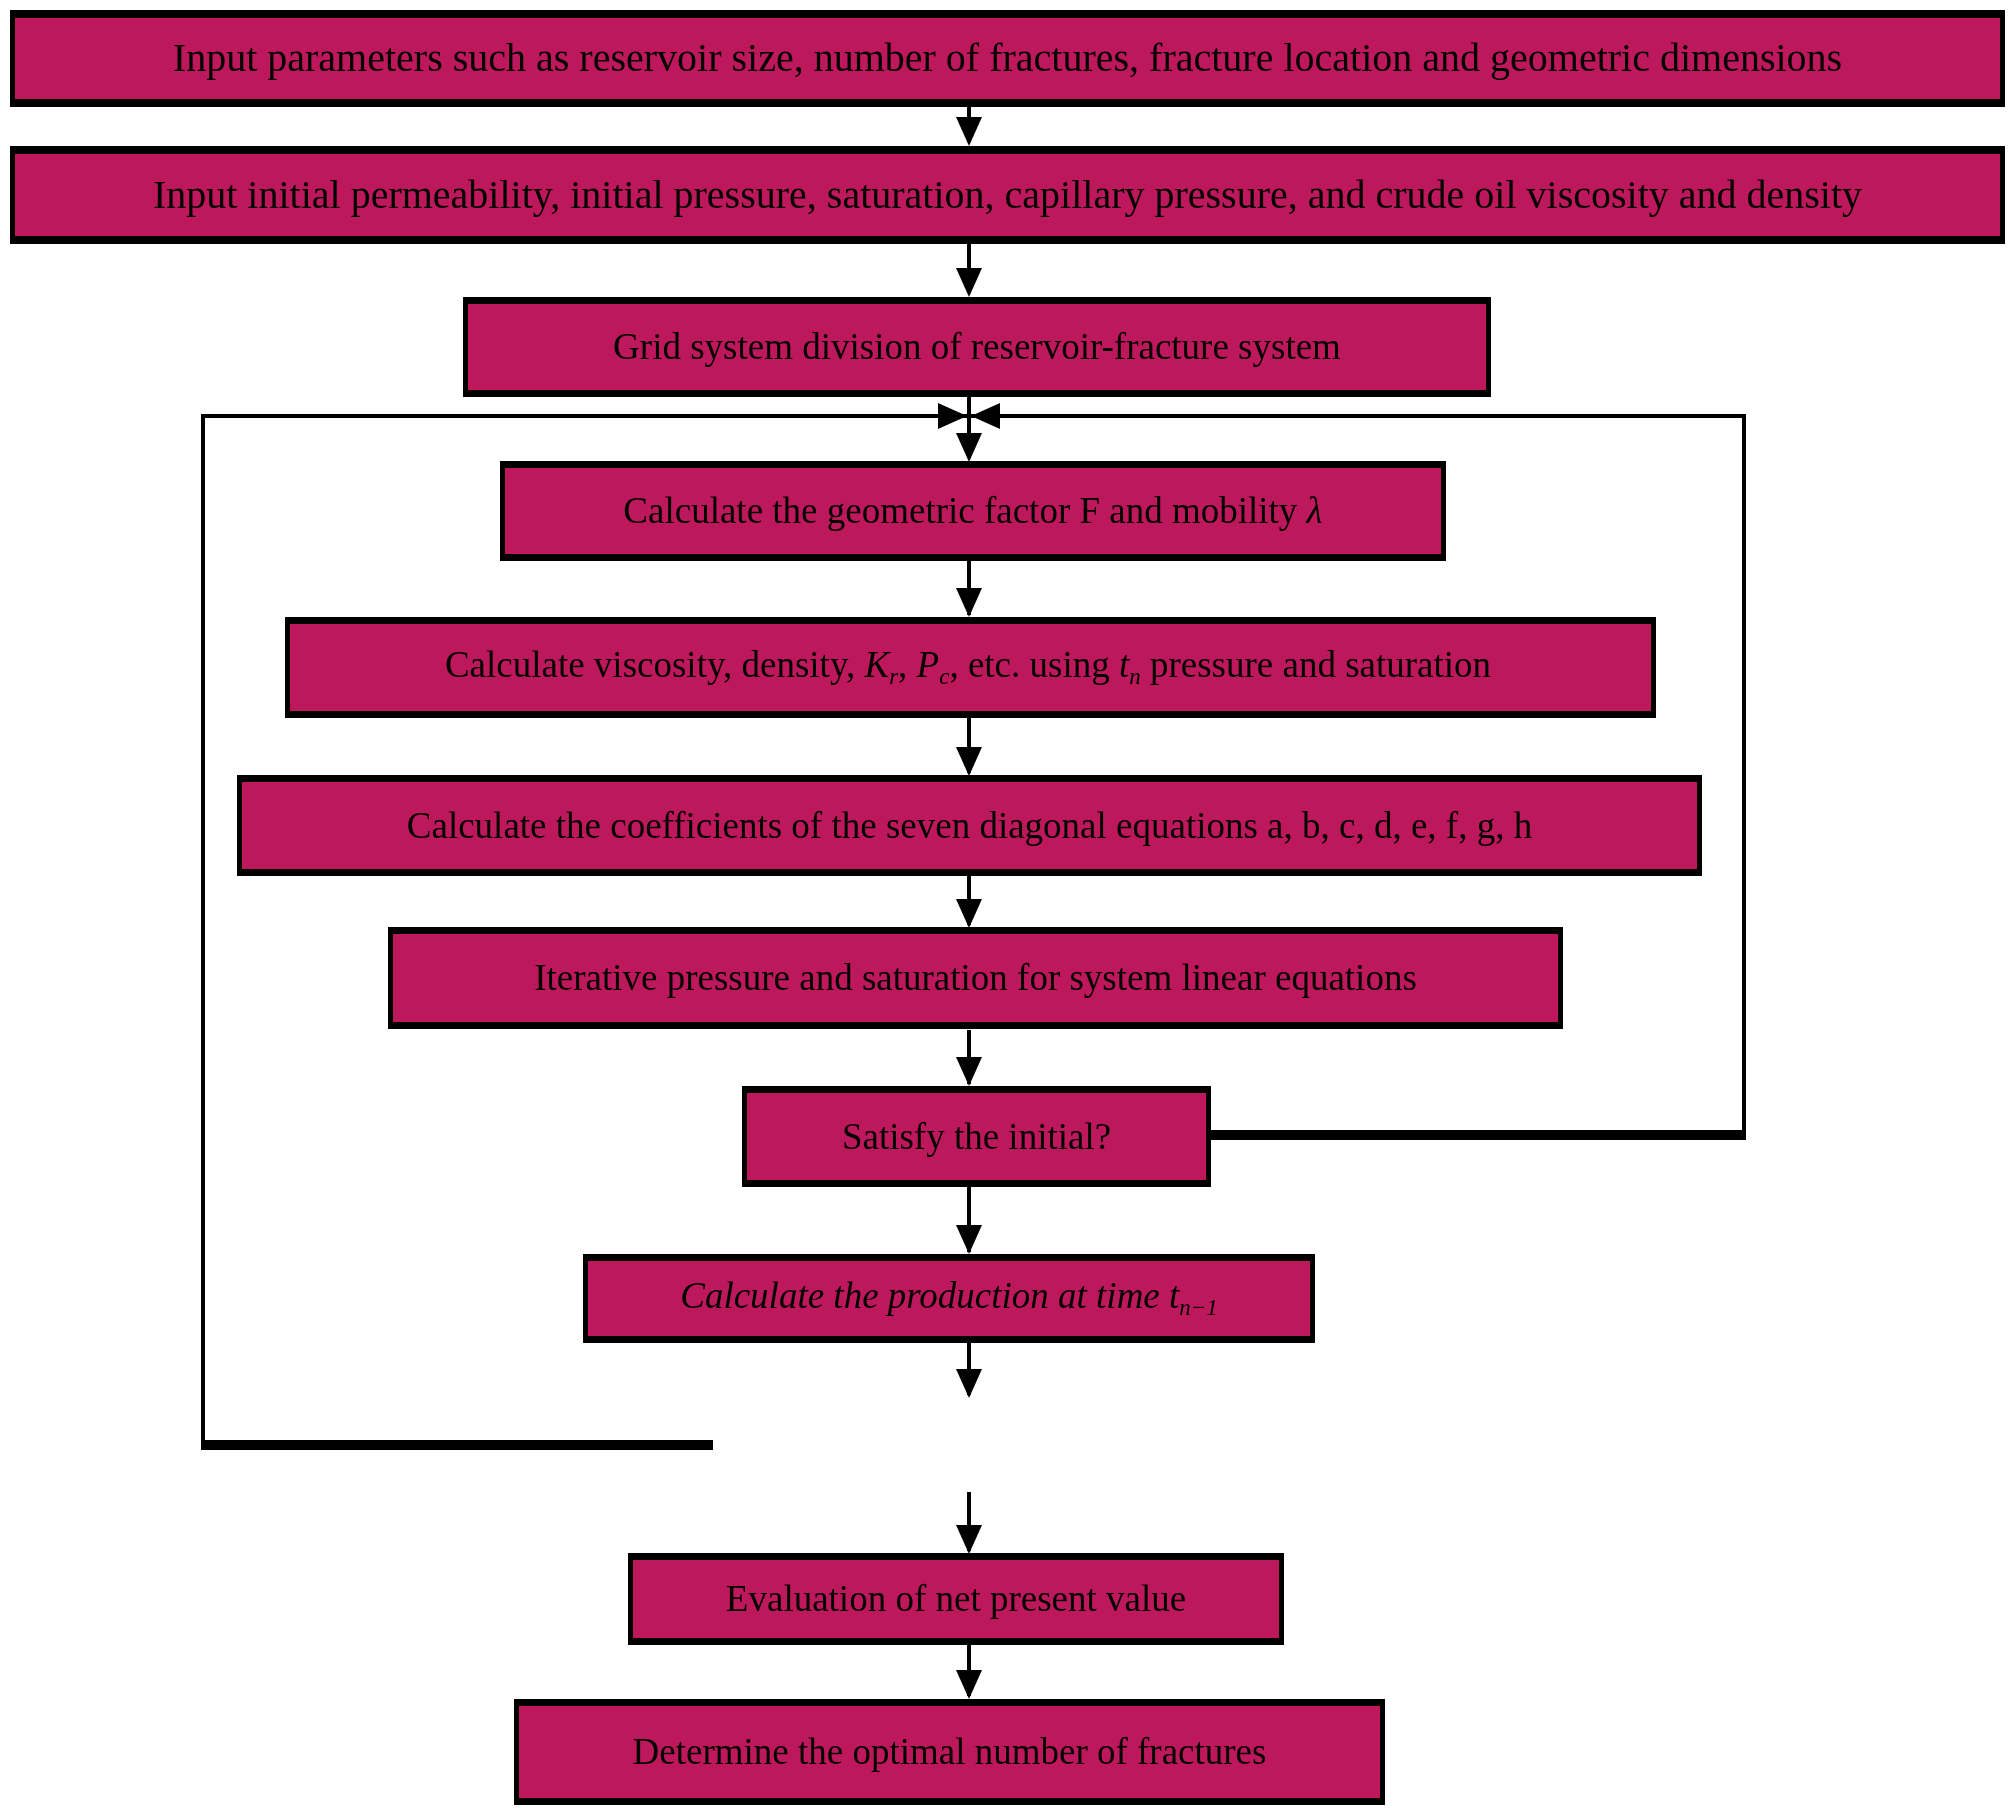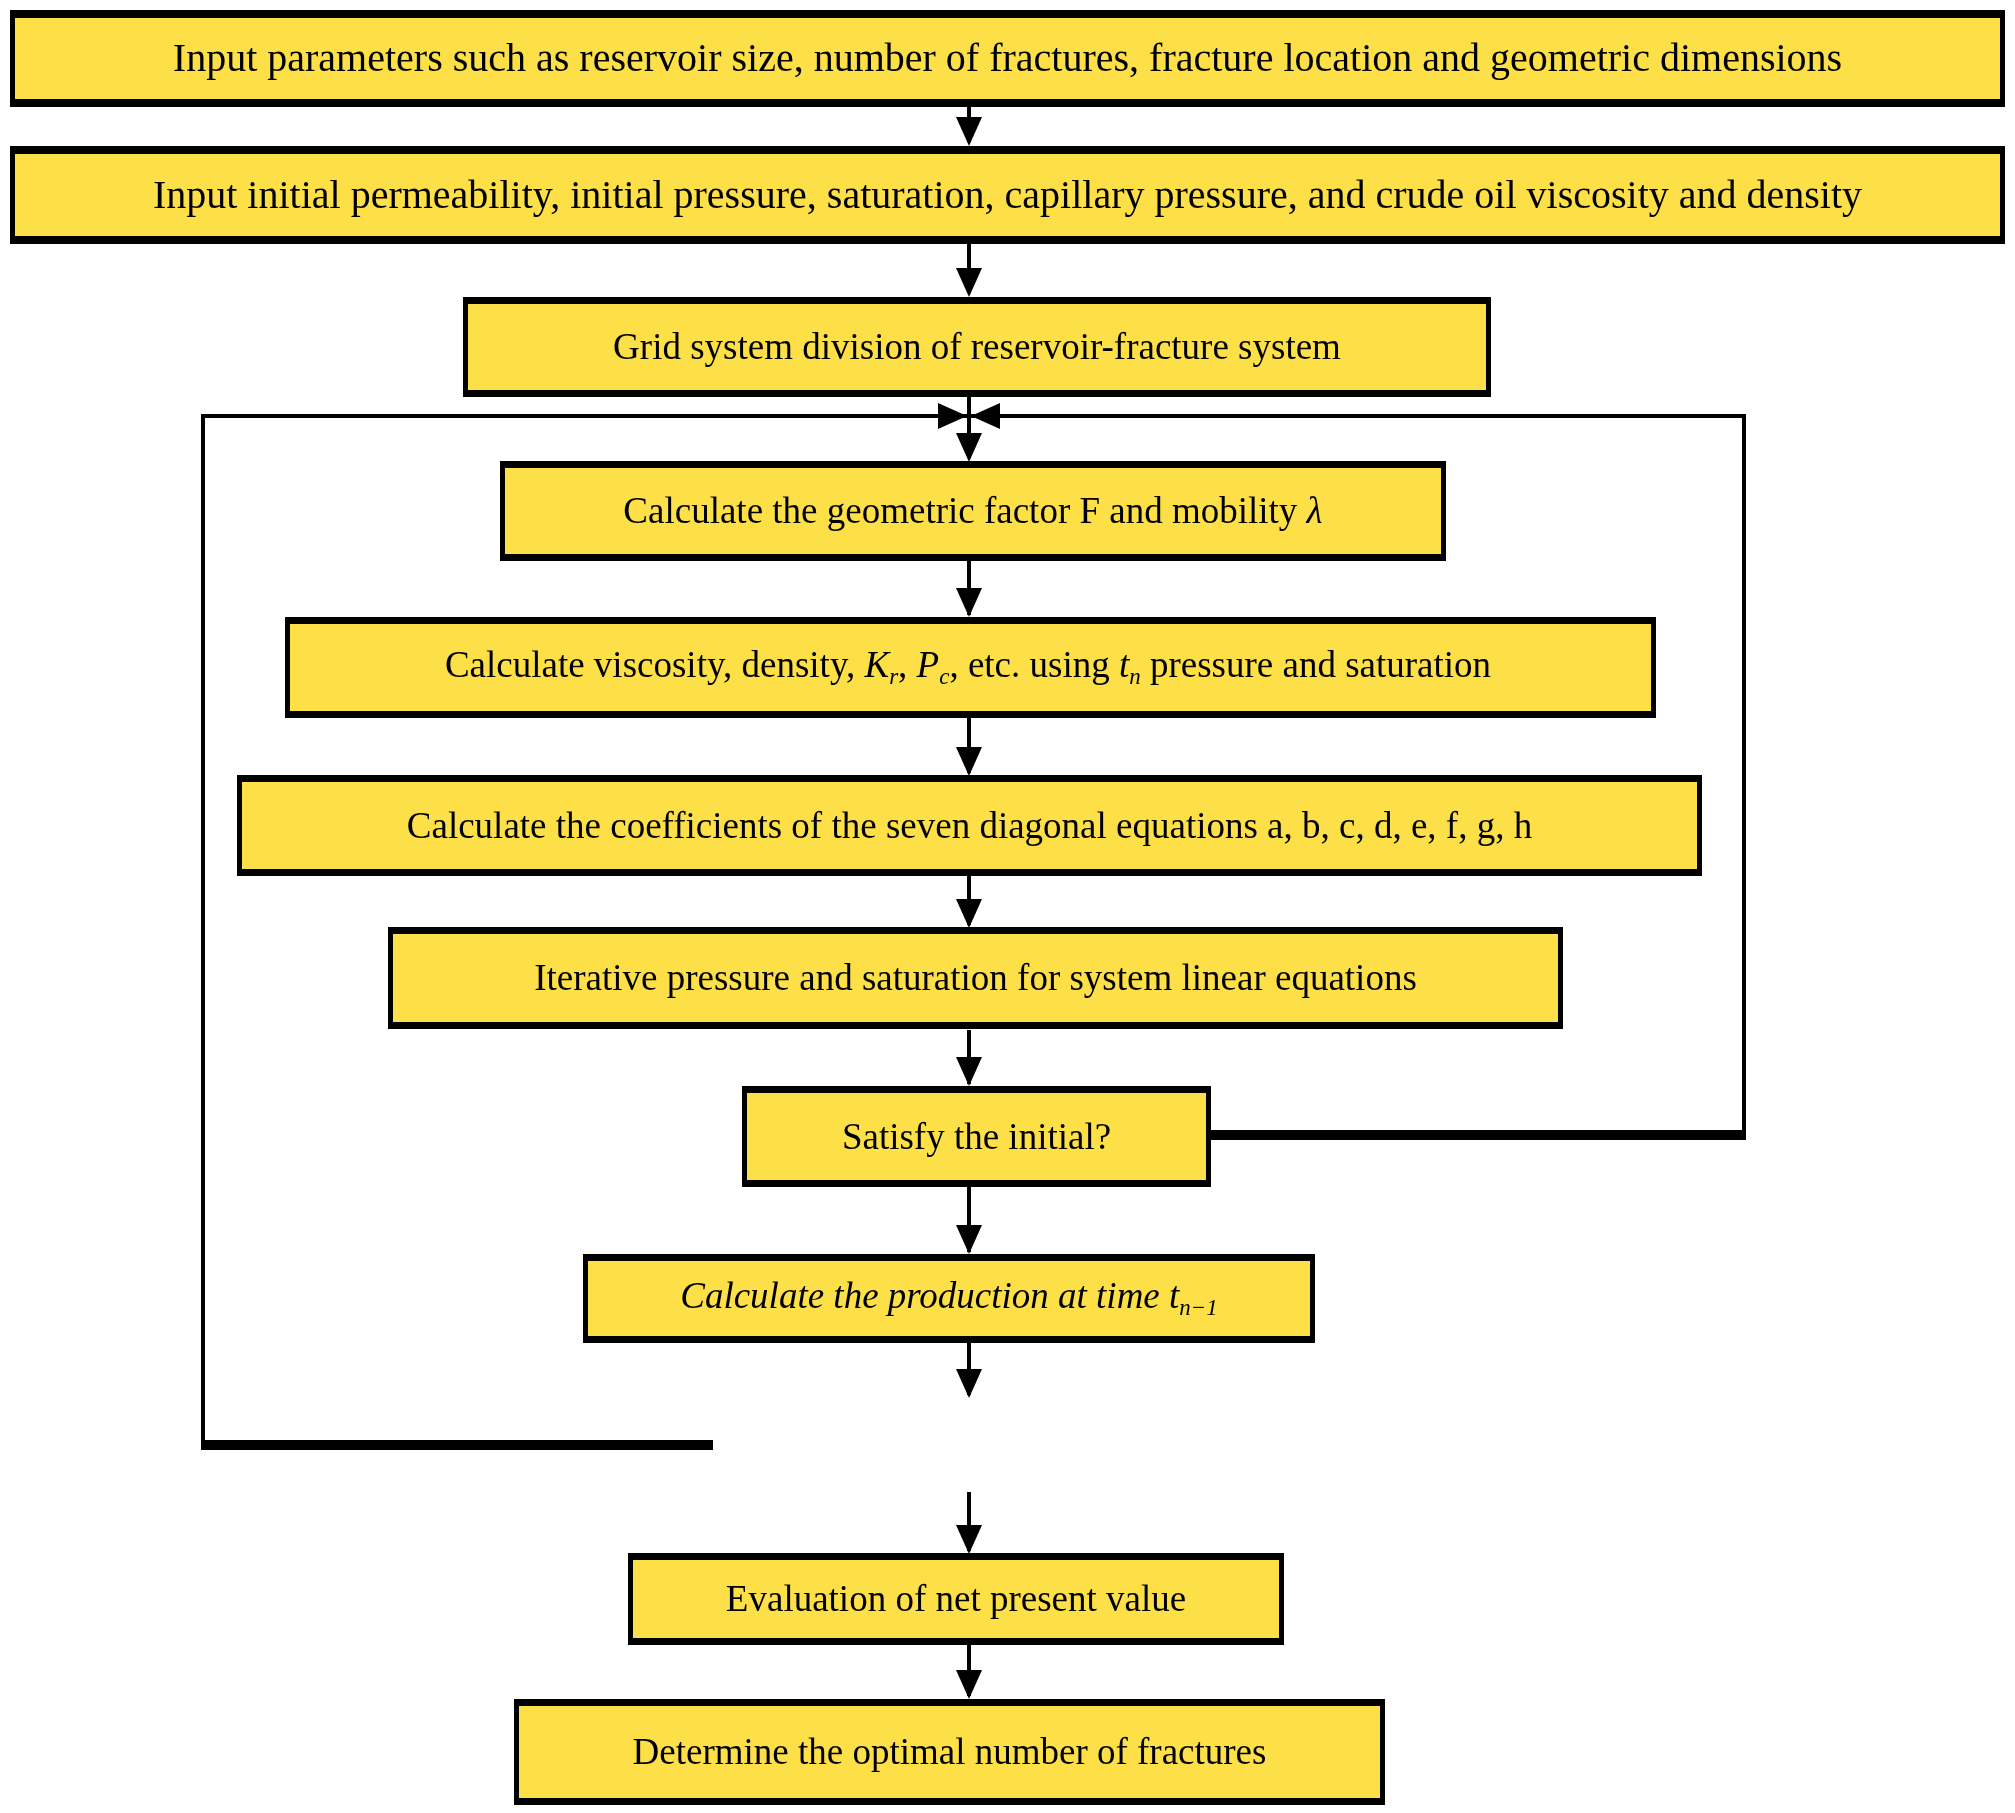--- a/index.html
+++ b/index.html
@@ -7,21 +7,21 @@
     position:relative;
     width:2015px;height:1813px;
     background:#ffffff;
     font-family:"Liberation Serif", serif;
     color:#000;
     overflow:hidden;
   }
   .box{
     position:absolute;
     box-sizing:border-box;
-    background:#fde047;
+    background:#be185d;
     border:5px solid #000;
     border-top-width:7.5px;
     border-bottom-width:7.5px;
     display:flex;
     align-items:center;
     justify-content:center;
     text-align:center;
     font-size:37px;
     line-height:1.12;
     padding:0 16px;

